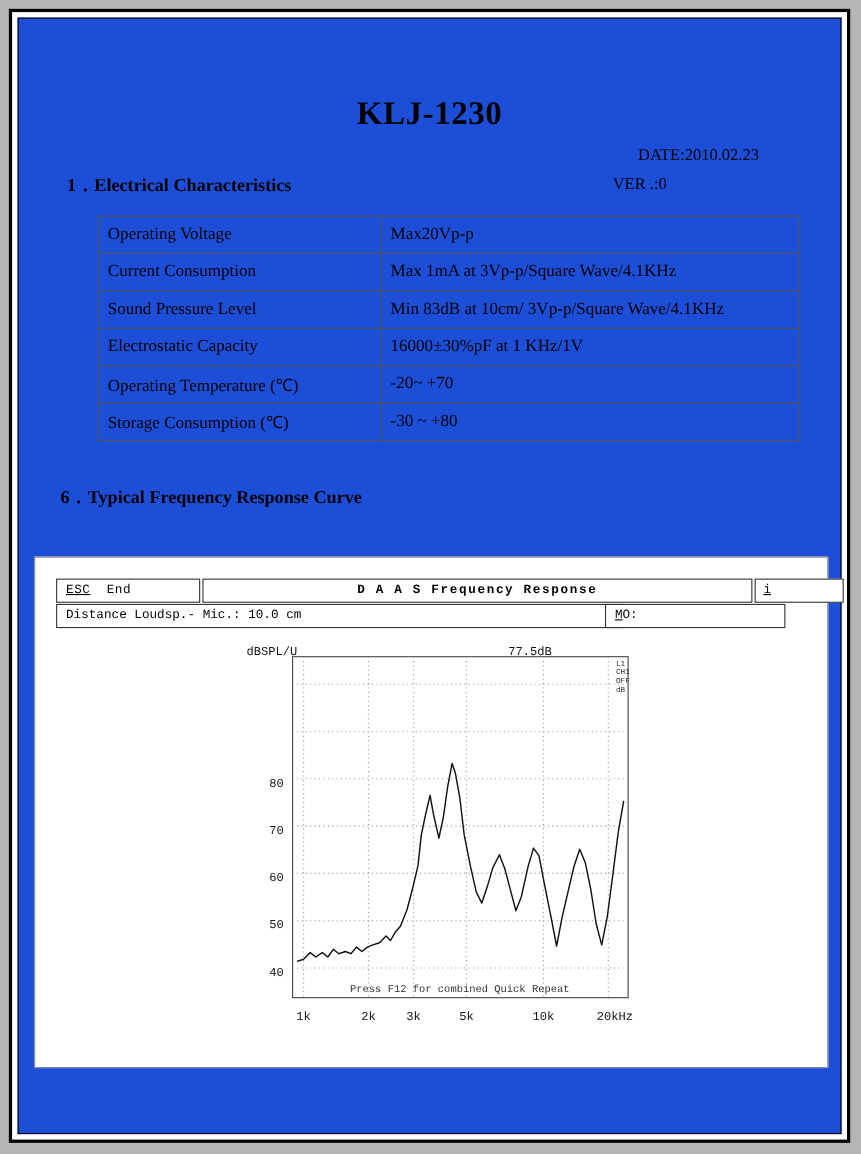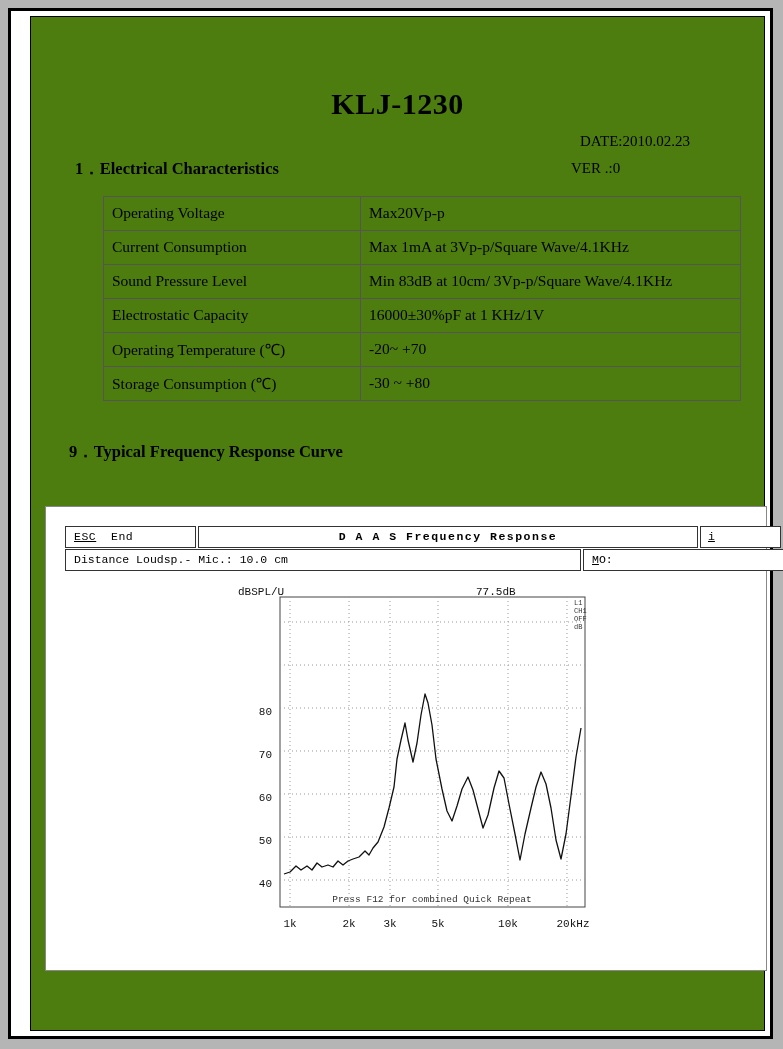--- a/index.html
+++ b/index.html
@@ -23,23 +23,22 @@
     border: 3px solid #000000;
     box-sizing: border-box;
   }
   .inner {
     position: absolute;
     left: 5px;
     top: 5px;
     right: 5px;
     bottom: 5px;
     border: 1px solid #000000;
-    background: #4d7c0f;
-    box-sizing: border-box;
-    margin-left: 14px;
+    background: #1d4ed8;
+    box-sizing: border-box;
   }
   .title {
     text-align: center;
     font-size: 30px;
     font-weight: bold;
     margin-top: 70px;
     letter-spacing: 0.5px;
     font-family: "Liberation Serif", serif;
   }
   .meta {
@@ -101,21 +100,21 @@
     box-sizing: border-box;
     font-size: 11.5px;
     line-height: 20px;
     background: #fff;
   }
   .bar-esc { left: 19px; top: 19px; width: 131px; padding-left: 8px; letter-spacing: 0.5px;}
   .bar-esc u { text-decoration: underline; }
   .bar-title { left: 152px; top: 19px; width: 500px; text-align: center; letter-spacing: 1.5px; font-weight: bold; }
   .bar-i { left: 654px; top: 19px; width: 81px; padding-left: 7px; }
   .bar-dist { left: 19px; top: 42px; width: 516px; padding-left: 8px; }
-  .bar-mo { left: 537px; top: 42px; width: 206px; padding-left: 8px; }
+  .bar-mo { left: 518px; top: 42px; width: 164px; padding-left: 8px; }
 
   .plotwrap {
     position: absolute;
     left: 0;
     top: 68px;
     width: 722px;
     height: 390px;
   }
   svg text { font-family: "Liberation Mono", monospace; }
 </style>
@@ -154,21 +153,21 @@
           <td class="label">Operating Temperature (℃)</td>
           <td>-20~ +70</td>
         </tr>
         <tr>
           <td class="label">Storage Consumption (℃)</td>
           <td>-30 ~ +80</td>
         </tr>
       </tbody>
     </table>
 
-    <div class="section-head-2">9．Typical Frequency Response Curve</div>
+    <div class="section-head-2">6．Typical Frequency Response Curve</div>
 
     <div class="daas">
       <div class="bar bar-esc"><u>ESC</u>&nbsp; End</div>
       <div class="bar bar-title">D A A S   Frequency Response</div>
       <div class="bar bar-i"><u>i</u></div>
       <div class="bar bar-dist">Distance Loudsp.- Mic.: 10.0 cm</div>
       <div class="bar bar-mo"><u>M</u>O:</div>
 
       <div class="plotwrap">
         <svg width="722" height="390" viewBox="0 0 722 390">

